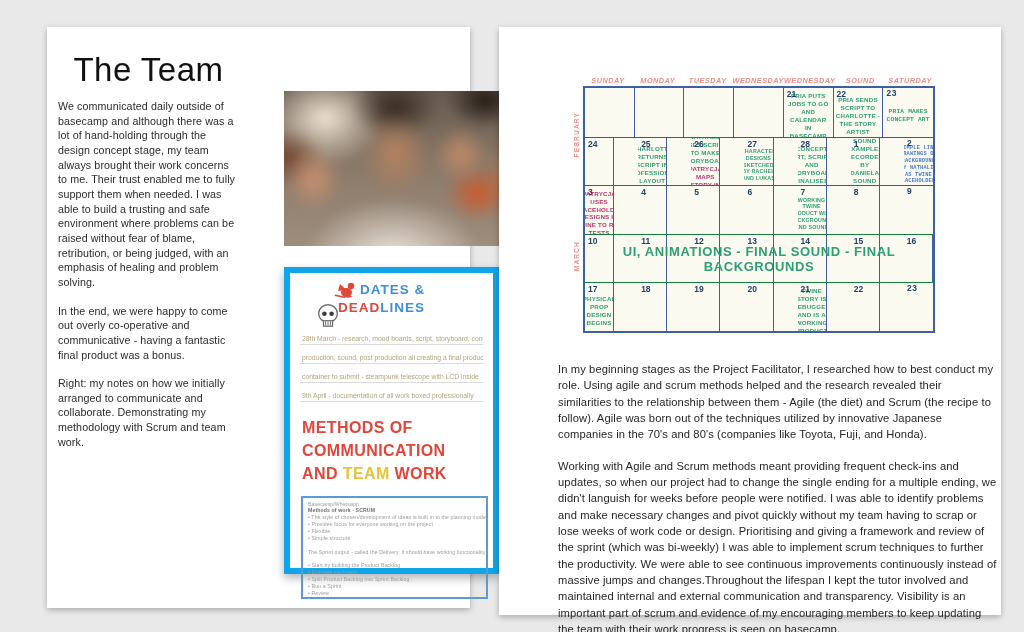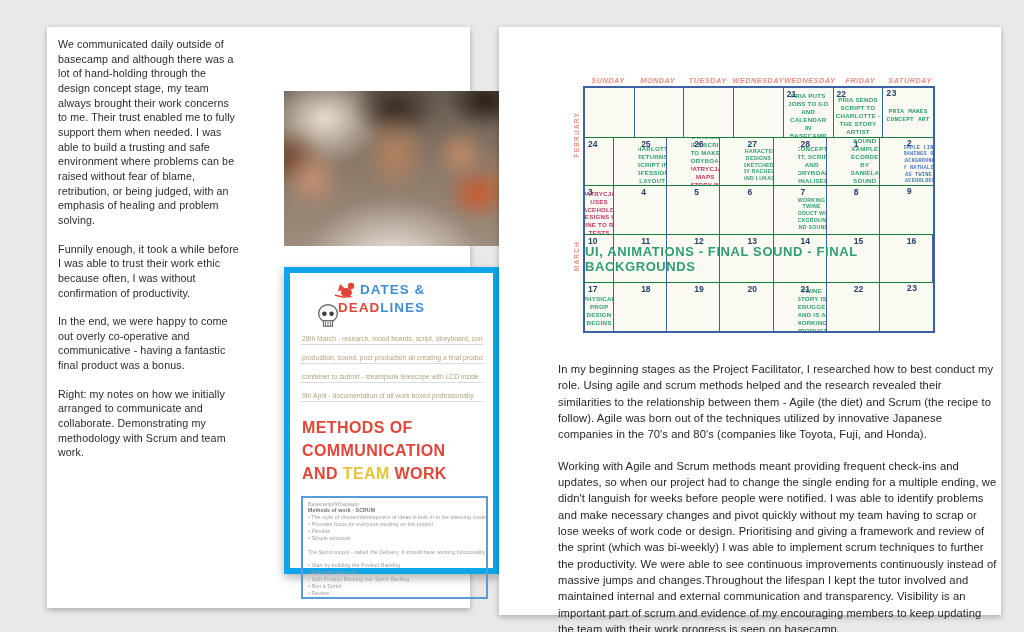--- a/index.html
+++ b/index.html
@@ -85,23 +85,23 @@
   .right-paras .para { font-size:11.2px; line-height:1.46; margin-bottom:15px; color:#262626; }
 </style>
 </head>
 <body>
 
 <div class="stage">
 
   <div class="page page-left">
     <div class="lp-flex">
       <div class="lp-text-col">
+        <h1 class="page-title">The Team</h1>
         <div class="paras">
             <p class="para">We communicated daily outside of basecamp and although there was a lot of hand-holding through the design concept stage, my team always brought their work concerns to me. Their trust enabled me to fully support them when needed. I was able to build a trusting and safe environment where problems can be raised without fear of blame, retribution, or being judged, with an emphasis of healing and problem solving.</p>
-            <p class="para">Funnily enough, it took a while before I was able to trust their work ethic because often, I was without confirmation of productivity.</p>
             <p class="para">In the end, we were happy to come out overly co-operative and communicative - having a fantastic final product was a bonus.</p>
             <p class="para">Right: my notes on how we initially arranged to communicate and collaborate. Demonstrating my methodology with Scrum and team work.</p>
           </div>
       </div>
       <div class="lp-media-col">
         <div class="photo">
           <div class="photo-paint"></div>
         </div>
         <div class="notes-card">
           <div class="card-header">
@@ -170,21 +170,21 @@
           <span class="month-label">MARCH</span>
         </div>
       </div>
       <div class="cal-main">
         <div class="cal-headers">
             <div class="day-h">SUNDAY</div>
             <div class="day-h">MONDAY</div>
             <div class="day-h">TUESDAY</div>
             <div class="day-h">WEDNESDAY</div>
             <div class="day-h">WEDNESDAY</div>
-            <div class="day-h">FRIDAY</div>
+            <div class="day-h">SOUND</div>
             <div class="day-h">SATURDAY</div>
           </div>
         <div class="cal-box">
             <div class="cal-row">
               <div class="cal-cell">
                 <div class="cell-date"></div>
               </div>
               <div class="cal-cell">
                 <div class="cell-date"></div>
               </div>
@@ -277,21 +277,21 @@
               </div>
               <div class="cal-cell">
                 <div class="cell-date">14</div>
               </div>
               <div class="cal-cell">
                 <div class="cell-date">15</div>
               </div>
               <div class="cal-cell">
                 <div class="cell-date">16</div>
               </div>
-              <div class="row-banner" style="color: rgb(47, 158, 116);">UI, ANIMATIONS - FINAL SOUND - FINAL BACKGROUNDS</div>
+              <div class="row-banner" style="color: rgb(47, 158, 116); text-align: center;">UI, ANIMATIONS - FINAL SOUND - FINAL BACKGROUNDS</div>
             </div>
             <div class="cal-row">
               <div class="cal-cell">
                 <div class="cell-date">17</div>
                 <div class="cell-entry" style="color: rgb(47, 158, 116);">PHYSICAL PROP DESIGN BEGINS</div>
               </div>
               <div class="cal-cell">
                 <div class="cell-date">18</div>
               </div>
               <div class="cal-cell">

